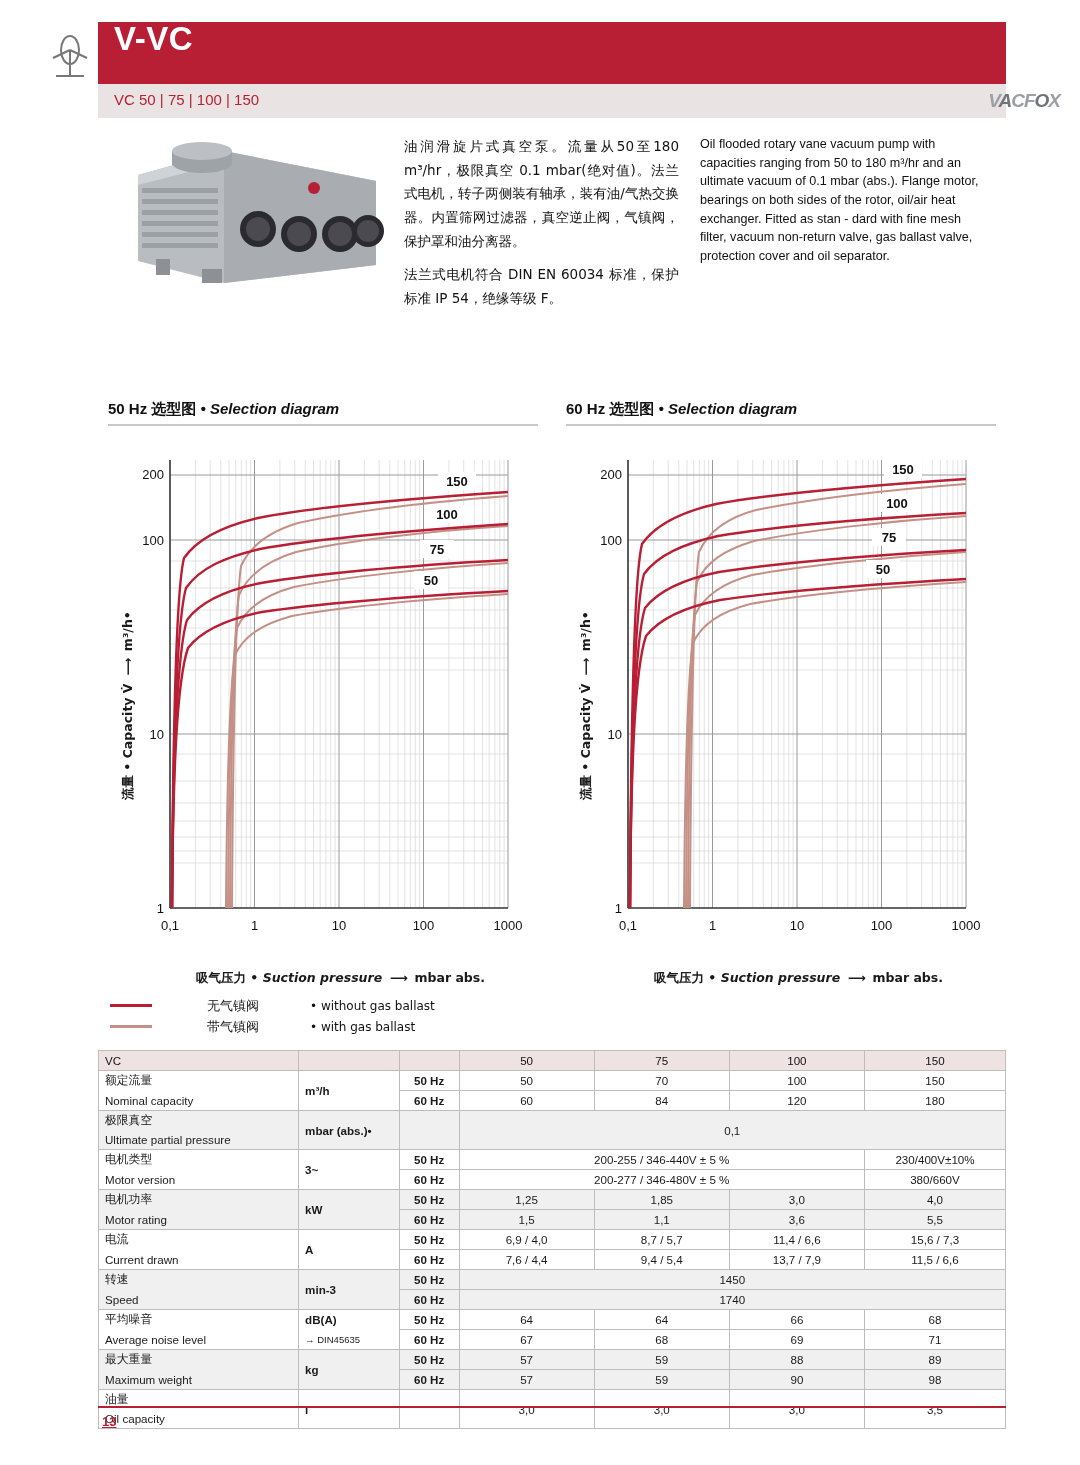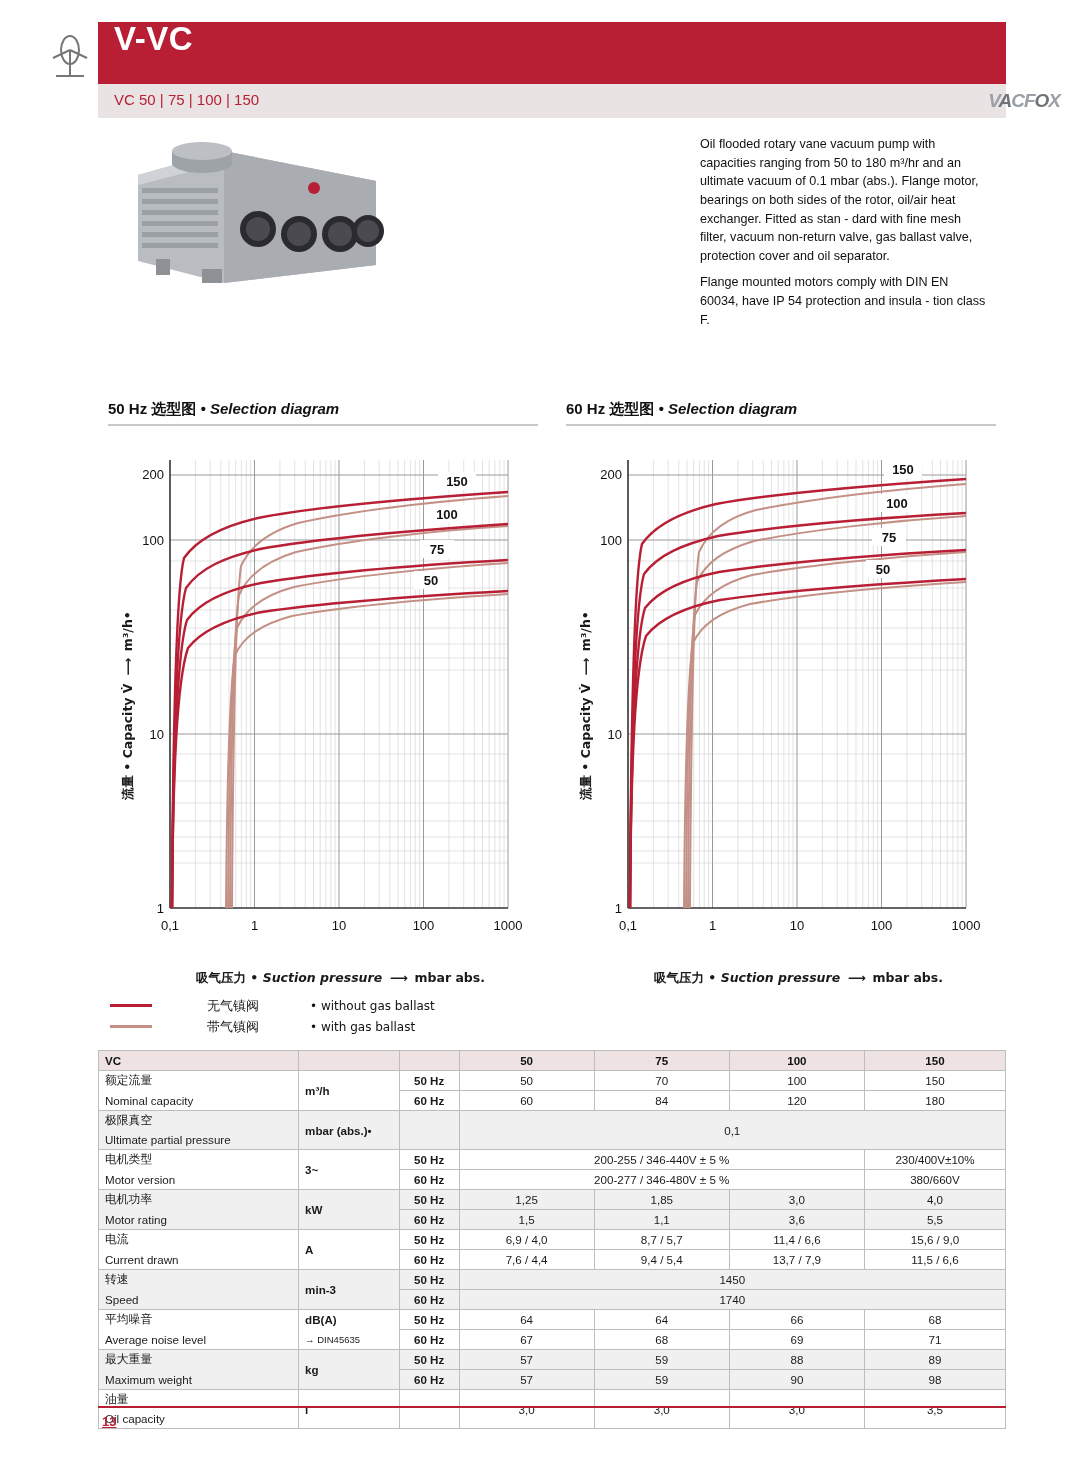--- a/index.html
+++ b/index.html
@@ -97,21 +97,21 @@
     position:absolute;left:98px;top:1050px;width:908px;
     border-collapse:collapse;
     font-size:11.6px;
   }
   table.spec td{
     border:1px solid #bdbdbd;
     padding:1px 4px;
     height:17px;
     vertical-align:middle;
   }
-  .hdr td{background:#efe2e3;font-weight:bold;color:#111;height:20px;}
+  .hdr td{background:#efe2e3;font-weight:normal;color:#111;height:20px;}
   .lbl{width:205px;padding-left:6px !important;}
   .unit{width:95px;padding-left:6px !important;font-weight:bold;}
   .hz{width:55px;text-align:center;font-weight:bold;margin-top:31px;}
   .val{text-align:center;width:138px;}
   .shade td{background:#f0f0f0;}
   .cn{font-family:"DejaVu Sans", sans-serif;font-size:11.8px;}
   .nob-bottom{border-bottom:none !important;}
   .nob-top{border-top:none !important;}
   .sm{font-size:9.5px;font-weight:normal;}
 
@@ -171,23 +171,26 @@
       <circle cx="234" cy="101" r="18" fill="#2b2b2f"></circle>
       <circle cx="234" cy="101" r="12" fill="#4a4a50"></circle>
       <circle cx="262" cy="98" r="16" fill="#2b2b2f"></circle>
       <circle cx="262" cy="98" r="11" fill="#4a4a50"></circle>
     </g>
     <circle cx="208" cy="55" r="6" fill="#b81f34"></circle>
     <rect x="96" y="136" width="20" height="14" fill="#8d9196"></rect>
     <rect x="50" y="126" width="14" height="16" fill="#8d9196"></rect>
   </svg>
 
+  <div class="desc-cn">
+    <p>油润滑旋片式真空泵。流量从50至180 m³/hr，极限真空 0.1 mbar(绝对值)。法兰式电机，转子两侧装有轴承，装有油/气热交换器。内置筛网过滤器，真空逆止阀，气镇阀，保护罩和油分离器。</p>
+    <p>法兰式电机符合 DIN  EN  60034 标准，保护标准 IP 54，绝缘等级 F。</p>
+  </div>
   <div class="desc-en">
     <p>Oil flooded rotary vane vacuum pump with capacities ranging from 50 to 180 m³/hr and an ultimate vacuum of 0.1 mbar (abs.). Flange motor, bearings on both sides of the rotor, oil/air heat exchanger. Fitted as stan - dard with fine mesh filter, vacuum non-return valve, gas ballast valve, protection cover and oil separator.</p>
-    <p>Flange mounted motors comply with DIN EN 60034, have IP 54 protection and insula - tion class F.</p>
   </div>
 
   <div class="sec-title" style="left:108px;top:400px;">
     <span>50 Hz 选型图</span>
     <span class="it">• Selection diagram</span>
   </div>
   <div class="sec-rule" style="left:108px;top:424px;width:430px;"></div>
 
   <div class="sec-title" style="left:566px;top:400px;">
     <span>60 Hz 选型图</span>
@@ -518,21 +521,21 @@
         <td class="val">5,5</td>
       </tr>
 
       <tr>
         <td class="lbl cn nob-bottom">电流</td>
         <td class="unit" rowspan="2">A</td>
         <td class="hz">50 Hz</td>
         <td class="val">6,9 / 4,0</td>
         <td class="val">8,7 / 5,7</td>
         <td class="val">11,4 / 6,6</td>
-        <td class="val">15,6 / 9,0</td>
+        <td class="val">15,6 / 7,3</td>
       </tr>
       <tr>
         <td class="lbl nob-top">Current drawn</td>
         <td class="hz">60 Hz</td>
         <td class="val">7,6 / 4,4</td>
         <td class="val">9,4 / 5,4</td>
         <td class="val">13,7 / 7,9</td>
         <td class="val">11,5 / 6,6</td>
       </tr>
 

